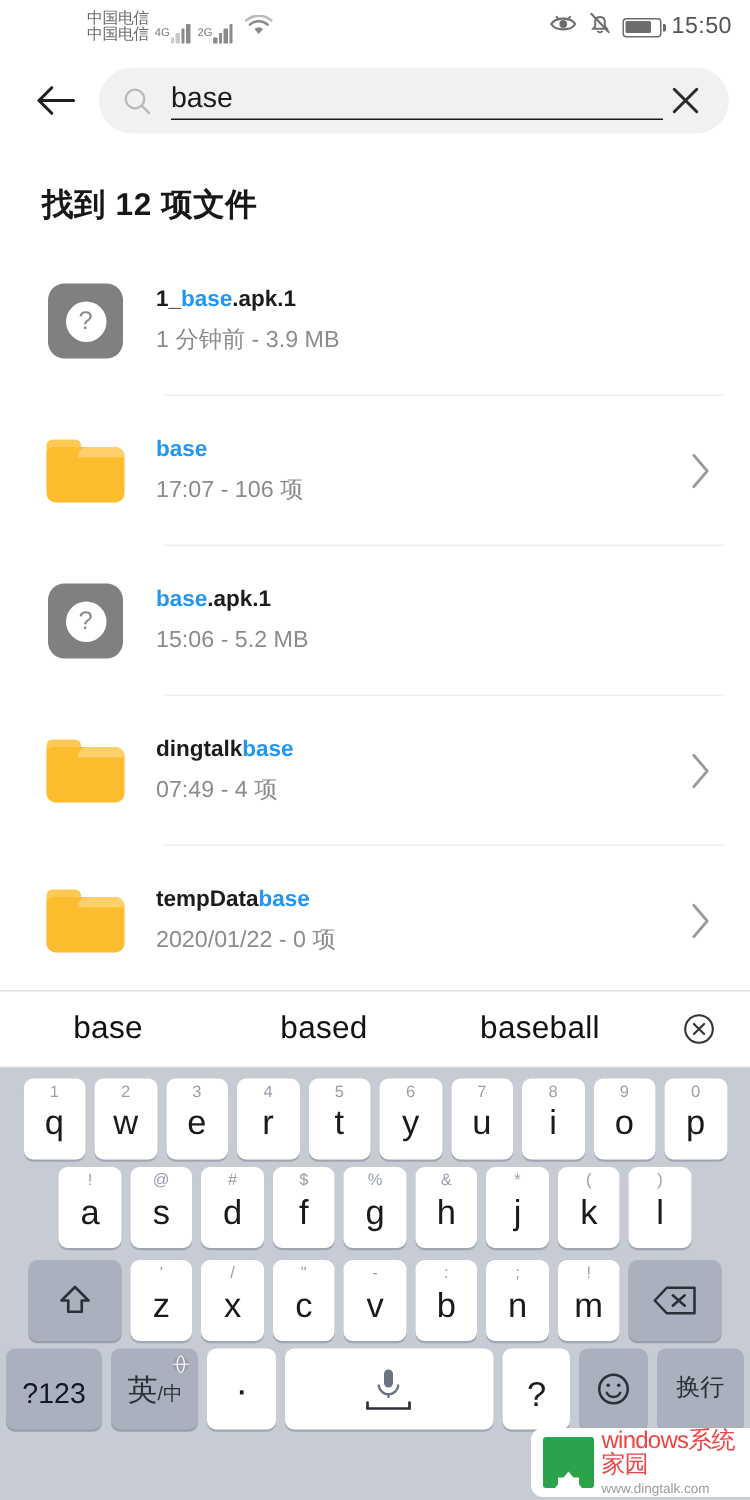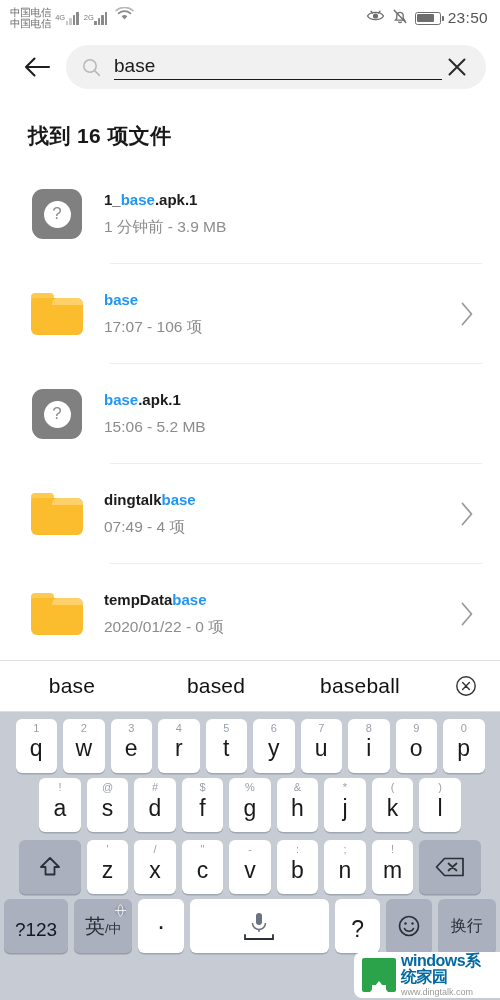--- a/index.html
+++ b/index.html
@@ -10,21 +10,21 @@
     overflow: hidden;
   }
   #screen { position: relative; width: 500px; height: 1000px; background: #fff; }
 
   
   .statusbar {
     height: 36px; display: flex; align-items: center;
     justify-content: space-between; padding: 0 12px 0 10px;
     color: #6d6d6d;
   }
-  .sb-left { display: flex; align-items: flex-start; gap: 3px; }
+  .sb-left { display: flex; align-items: flex-end; gap: 3px; margin-left: 48px; }
   .carriers { display: flex; flex-direction: column; line-height: 1.05; }
   .carriers span { font-size: 10.5px; color: #6a6a6a; letter-spacing: -0.2px; }
   .sig-group { display: flex; align-items: flex-end; gap: 5px; margin-left: 1px; }
   .sig-wrap { display: flex; align-items: flex-start; }
   .gen { font-size: 7.5px; color: #777; margin-right: 0.5px; margin-top: 1px; }
   .bars { display: flex; align-items: flex-end; gap: 1px; height: 13px; }
   .bars i { display: block; width: 2.5px; background: #8a8a8a; border-radius: 0.5px; }
   .bars i:nth-child(1) { height: 4px; }
   .bars i:nth-child(2) { height: 7px; }
   .bars i:nth-child(3) { height: 10px; }
@@ -176,21 +176,21 @@
   }
   .wm-logo::after {
     content: ""; position: absolute; left: 8px; bottom: 0;
     border-left: 9px solid transparent; border-right: 9px solid transparent;
     border-bottom: 11px solid #ffffff;
   }
   .wm-logo::before {
     content: ""; position: absolute; left: 10px; bottom: 0; width: 14px; height: 7px; background: #fff;
   }
   .wm-text { display: flex; flex-direction: column; line-height: 1; }
-  .wm-title { font-size: 16px; font-weight: bold; color: #0369a1; letter-spacing: -0.5px; }
+  .wm-title { font-size: 16px; font-weight: normal; color: #ef4444; letter-spacing: -0.5px; }
   .wm-url { font-size: 9px; color: #9a9a9a; margin-top: 3px; }
 </style>
 </head>
 <body>
 
 <div id="screen">
 
   <div class="statusbar">
     <div class="sb-left">
       <div class="carriers">
@@ -237,21 +237,21 @@
       <span>
         <svg width="16" height="17" viewBox="0 0 16 17">
           <path d="M3.4 12.2 L12.6 12.2 L11.2 10.4 L11.2 6.8 A3.3 3.3 0 0 0 4.8 6.8 L4.8 10.4 Z" fill="none" stroke="#6d6d6d" stroke-width="1.3"></path>
           <path d="M6.4 13.6 A1.8 1.8 0 0 0 9.6 13.6" fill="none" stroke="#6d6d6d" stroke-width="1.3"></path>
           <path d="M2.2 2.2 L13.8 14.4" stroke="#6d6d6d" stroke-width="1.4" stroke-linecap="round"></path>
         </svg>
       </span>
       <span class="batt">
           <i></i>
         </span>
-      <span class="clock">23:50</span>
+      <span class="clock">15:50</span>
     </div>
   </div>
 
   <div class="searchbar">
     <div class="back-btn">
       <svg width="27" height="22" viewBox="0 0 27 22">
         <path d="M25 11 L2.5 11 M10.5 2.5 L2 11 L10.5 19.5" stroke="#1f1f1f" stroke-width="2.1" fill="none" stroke-linecap="round" stroke-linejoin="round"></path>
       </svg>
     </div>
     <div class="search-field">
@@ -263,21 +263,21 @@
       </span>
       <span class="search-text">base</span>
       <span class="clear-btn">
         <svg width="22" height="22" viewBox="0 0 22 22">
           <path d="M3.5 3.5 L18.5 18.5 M18.5 3.5 L3.5 18.5" stroke="#2a2a2a" stroke-width="2" stroke-linecap="round"></path>
         </svg>
       </span>
     </div>
   </div>
 
-  <div class="result-head">找到 16 项文件</div>
+  <div class="result-head">找到 12 项文件</div>
 
   <div class="list" id="result-list">
       <div class="row">
         <div class="icon-box">
           <div class="fileicon">
             <div class="qcircle">?</div>
           </div>
         </div>
         <div class="row-text">
           <div class="row-title"><span>1_</span><span class="hl" style="color: rgb(33, 150, 243);">base</span><span>.apk.1</span></div>

